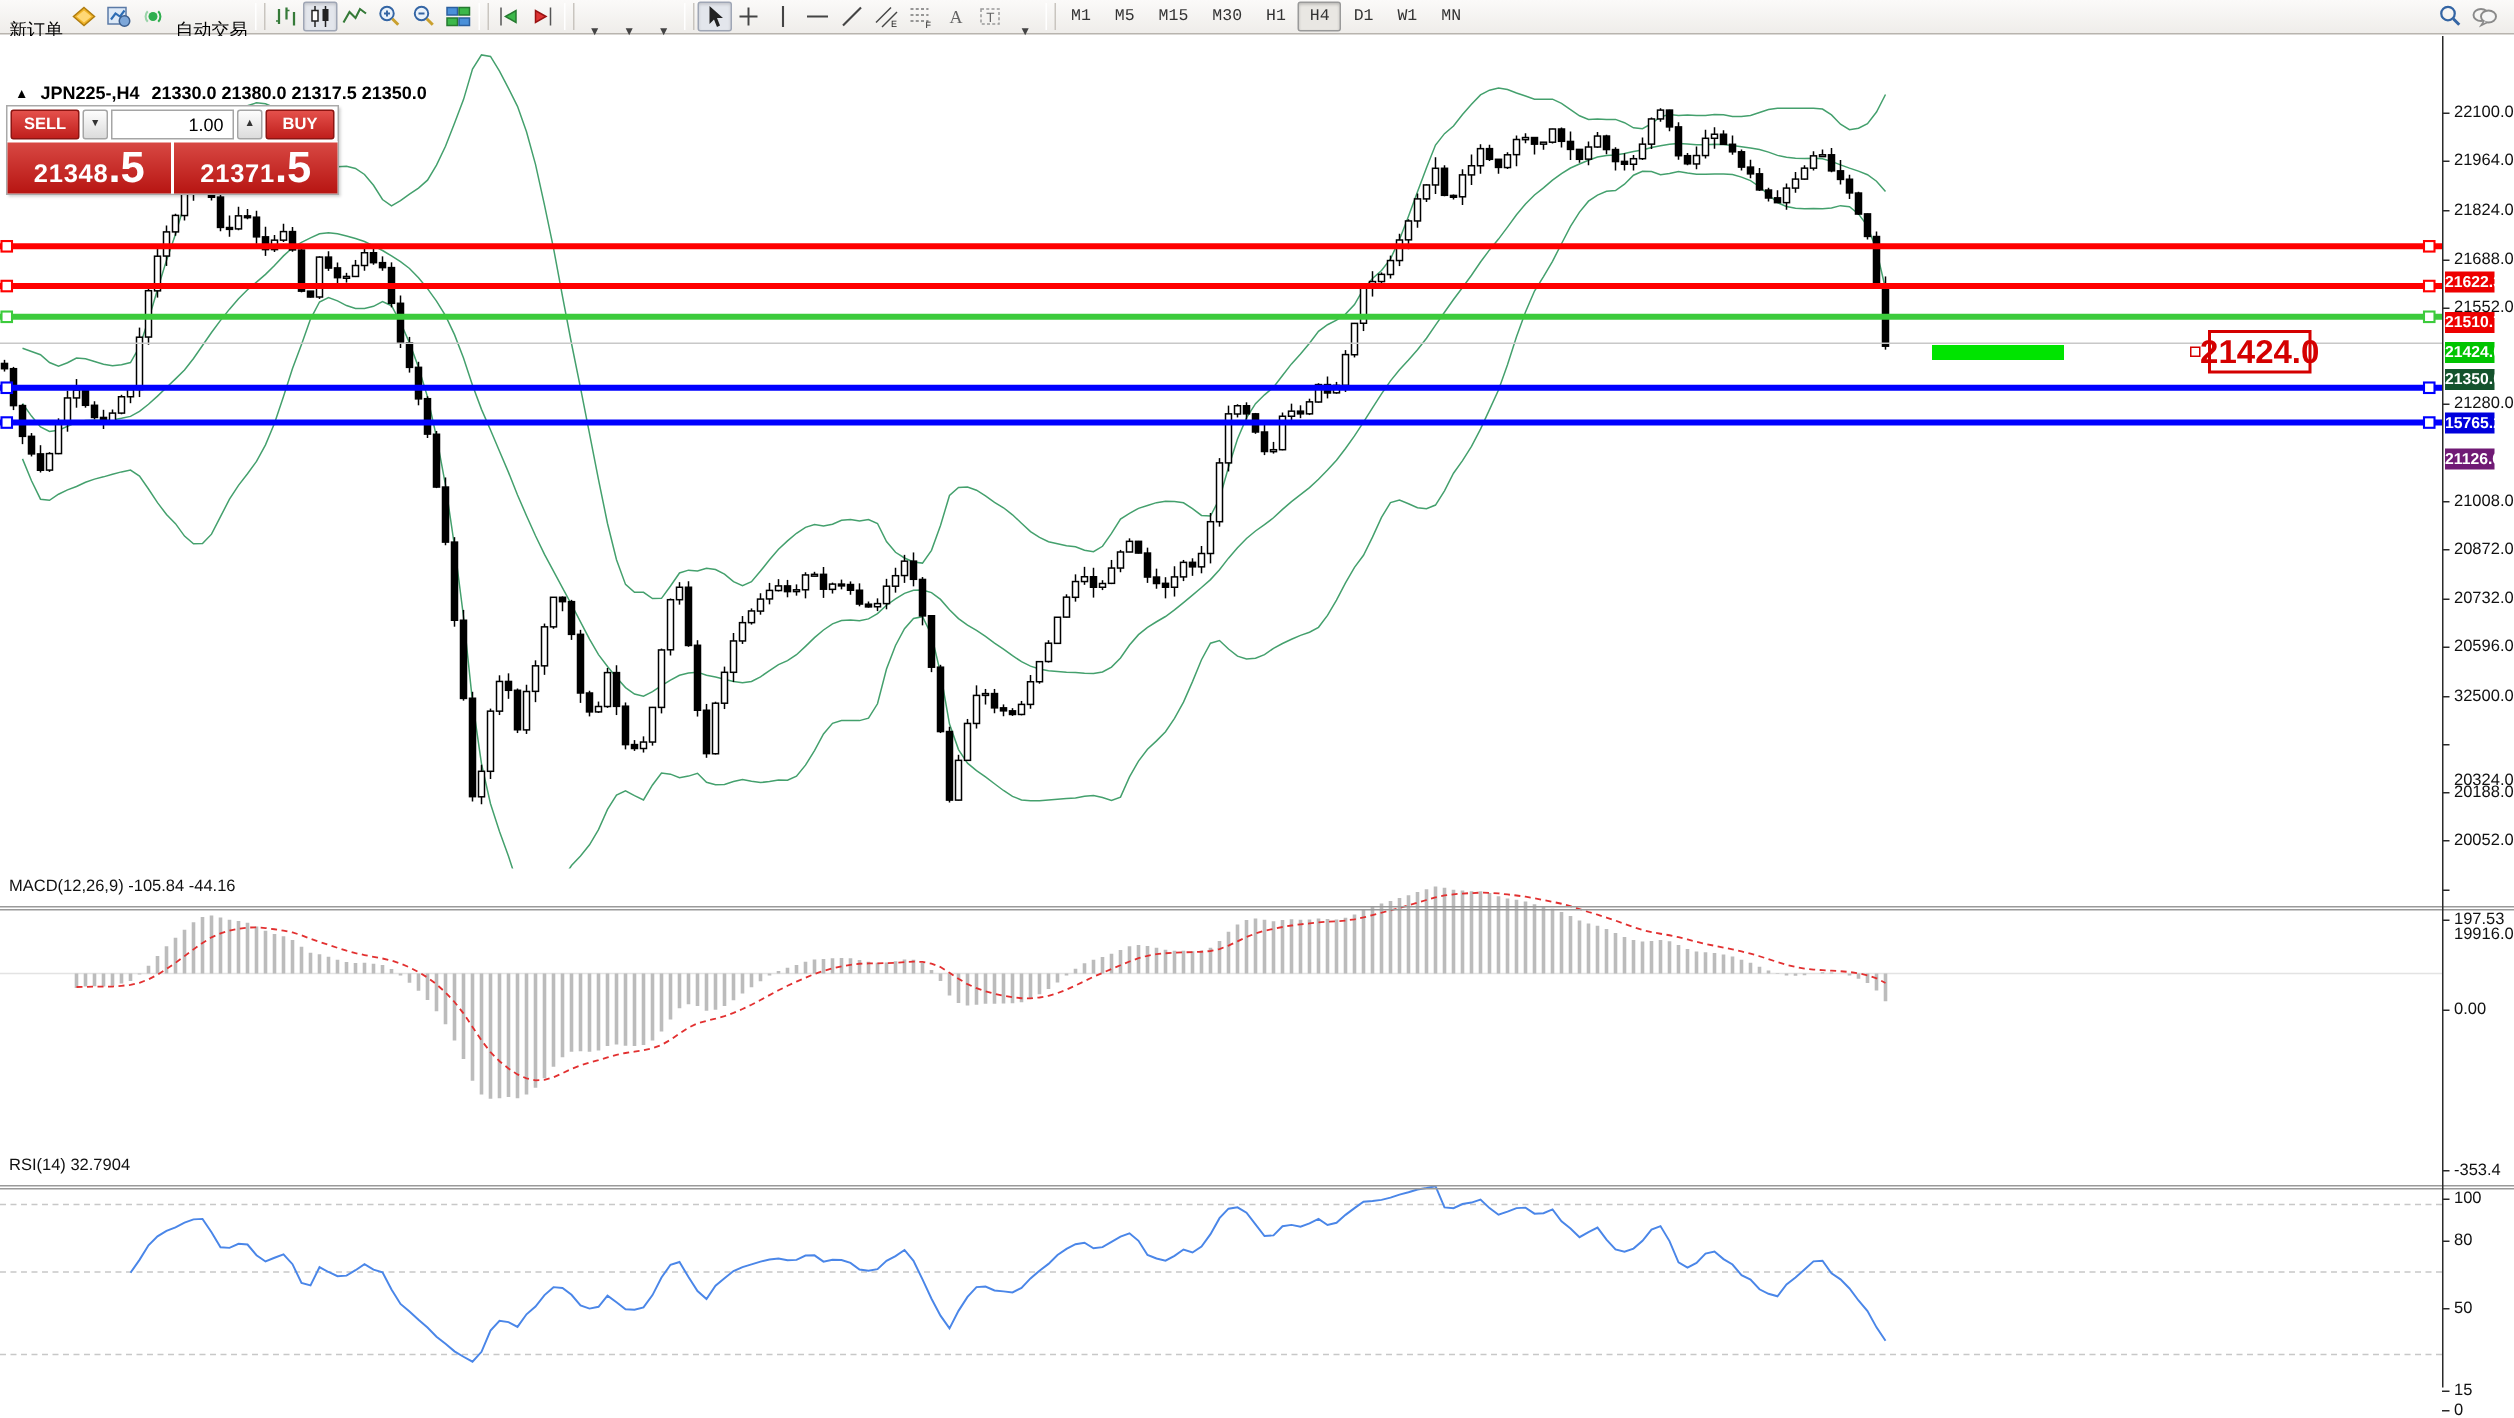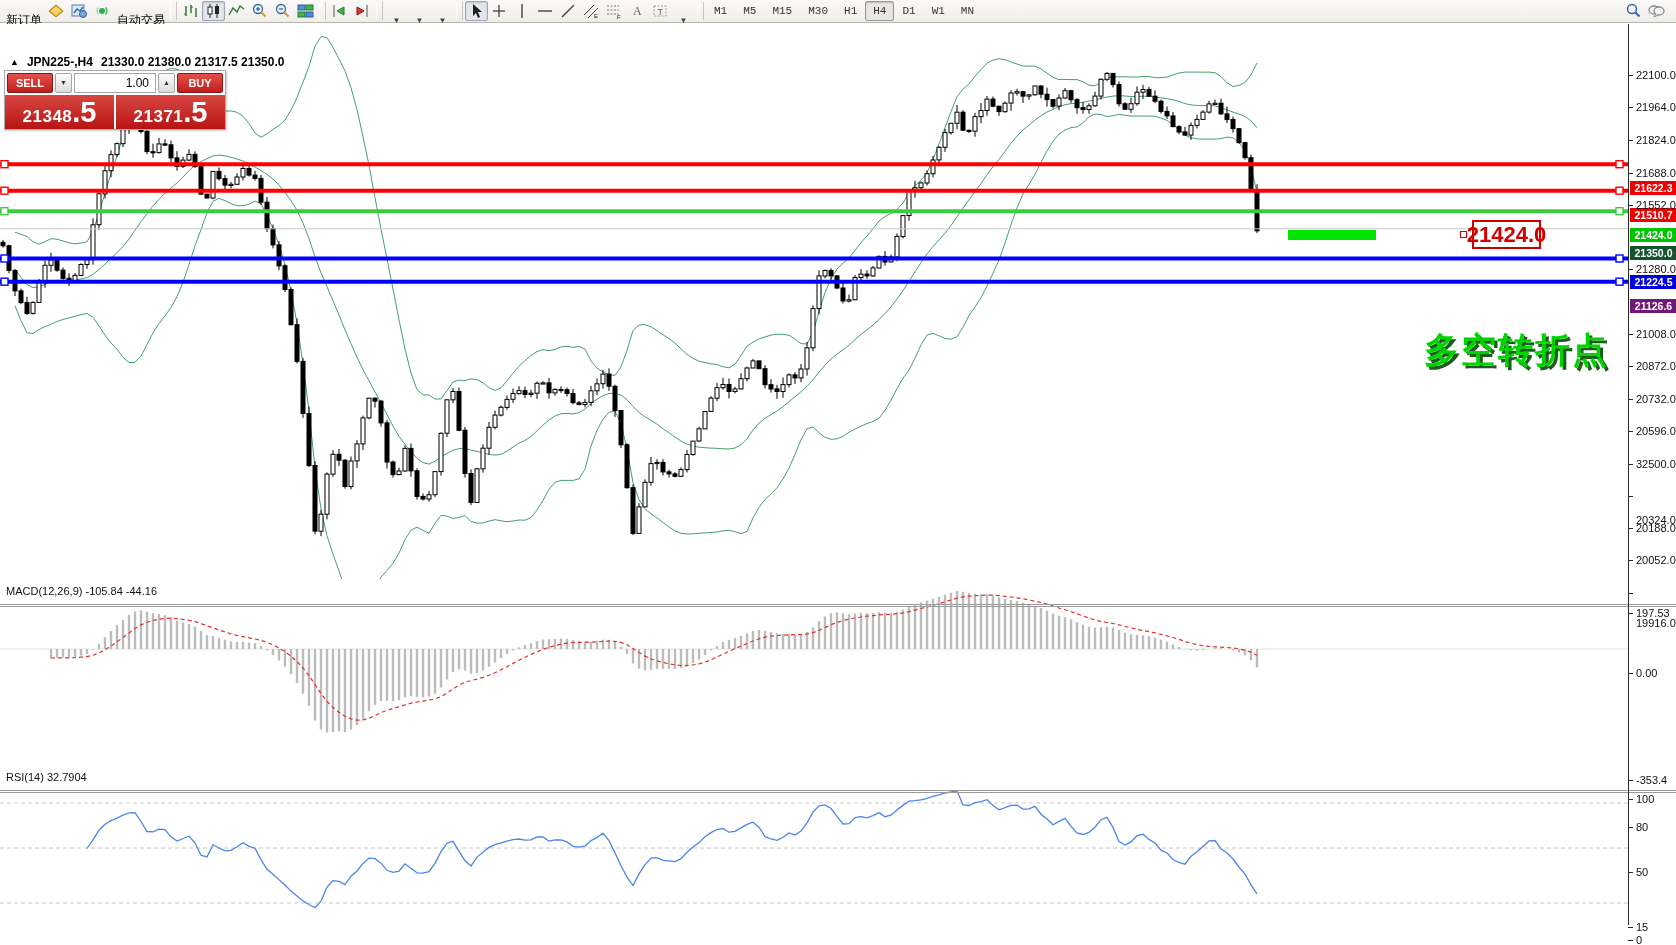--- a/index.html
+++ b/index.html
@@ -23,21 +23,21 @@
 
   
   #chart-area { position:absolute; left:0; top:24px; width:1676px; height:921px; background:#fff; }
   #plot { position:absolute; left:0; top:0; }
   .hborder { position:absolute; left:0; width:1676px; height:1px; background:#9a9a9a; }
   #axis-vline { position:absolute; left:1628px; top:24px; width:1px; height:901px; background:#2a2a2a; }
 
   
   .tick-label { position:absolute; left:1636px; font-size:11px; color:#111; white-space:nowrap; }
   .tick-mark { position:absolute; left:1628px; width:5px; height:1px; background:#2a2a2a; }
-  .axis-badge { position:absolute; left:1630px; width:47px; height:14px; color:#fff; font-weight:bold;
+  .axis-badge { position:absolute; left:1630px; width:33px; height:14px; color:#fff; font-weight:bold;
     font-size:10.5px; line-height:14px; text-align:center; }
 
   
   .panel-label { position:absolute; left:6px; font-size:11px; color:#111; }
 
   
   #chart-title { position:absolute; left:10px; top:31px; font-size:12px; font-weight:bold; color:#000; display:flex; gap:8px; align-items:center;}
   #collapse-tri { font-size:9px; }
   #trade-panel { position:absolute; left:4px; top:46px; width:222px; height:60px;
     background:#fff; border:1px solid #a9a9a9; box-shadow:1px 1px 2px rgba(0,0,0,.2); }
@@ -991,28 +991,27 @@
       </div>
     </div>
   </div>
 
   <div class="panel-label" style="top:561px">MACD(12,26,9) -105.84 -44.16</div>
   <div class="panel-label" style="top:747px">RSI(14) 32.7904</div>
 
   <div id="highlight-rect" style="top: 206.212px;"></div>
   <div id="anchor-square" style="top: 207.212px;"></div>
   <div id="big-price-label" style="top: 196.212px;">21424.0</div>
-  <div id="turning-point" style="top: 303px;">多空转折点</div>
 
   <div id="dyn">
       <div class="axis-badge" style="top:157px;background:#ee0000">21622.3</div>
       <div class="axis-badge" style="top:184px;background:#ee0000">21510.7</div>
       <div class="axis-badge" style="top:204px;background:#00c400">21424.0</div>
       <div class="axis-badge" style="top:222px;background:#14532d">21350.0</div>
-      <div class="axis-badge" style="top:251px;background:#0000dd">21224.5</div>
+      <div class="axis-badge" style="top:251px;background:#0000dd">15765.2</div>
       <div class="axis-badge" style="top:275px;background:#701a75">21126.6</div>
       <div class="tick-mark" style="top:51px"></div>
       <div class="tick-label" style="top:45px">22100.0</div>
       <div class="tick-mark" style="top:83px"></div>
       <div class="tick-label" style="top:77px">21964.0</div>
       <div class="tick-mark" style="top:116px"></div>
       <div class="tick-label" style="top:110px">21824.0</div>
       <div class="tick-mark" style="top:149px"></div>
       <div class="tick-label" style="top:143px">21688.0</div>
       <div class="tick-mark" style="top:181px"></div>

